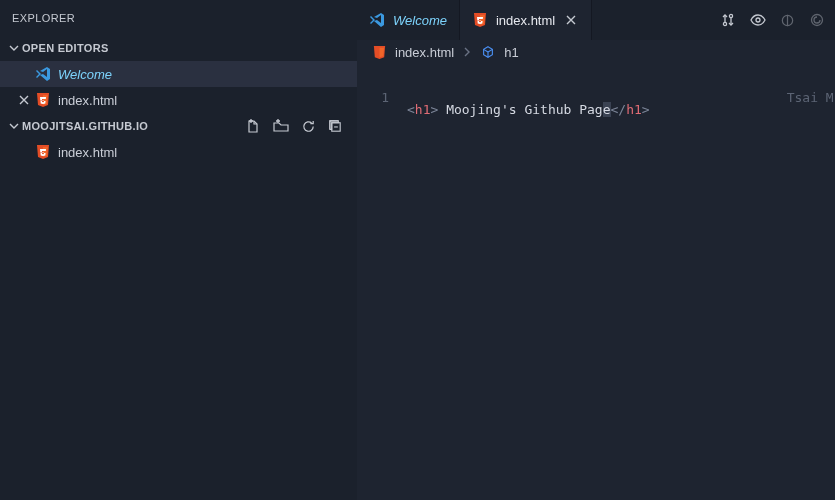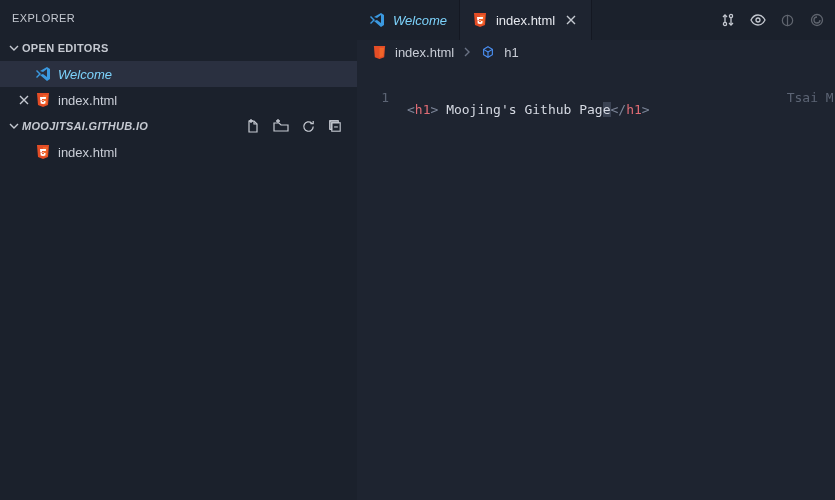--- a/index.html
+++ b/index.html
@@ -21,21 +21,21 @@
   .sb-row {
     display:flex; align-items:center; height:26px; padding-left:34px;
     color:#c9cdd6;
   }
   .sb-row.active { background:#2a3040; }
   .sb-row .ficon { width:18px; height:18px; display:flex; align-items:center; justify-content:center; margin-right:6px;}
   .sb-row .pre { width:16px; display:flex; justify-content:center; margin-left:-18px; margin-right:2px; color:#c5c9d1;}
   .italic { font-style:italic; color:#7dd3fc; }
   .folder-row {
     display:flex; align-items:center; height:26px; padding:0 6px;
-    color:#c5c9d1; font-size:11px; font-weight:700; letter-spacing:.3px;font-style:italic;
+    color:#c5c9d1; font-size:11px; font-weight:700; letter-spacing:.3px;
   }
   .folder-row .chev { width:16px; display:flex; justify-content:center; }
   .folder-row .name { flex:1; white-space:nowrap; overflow:hidden; }
   .folder-row .actions { display:flex; gap:12px; padding-right:8px; color:#c5c9d1; }
   .folder-row .actions span { display:flex; align-items:center; }
   .file-row { display:flex; align-items:center; height:26px; padding-left:34px; color:#c9cdd6; }
   .file-row .ficon { width:18px; height:18px; display:flex; align-items:center; justify-content:center; margin-right:6px; }
 
   
   .main { flex:1; display:flex; flex-direction:column; background:#1e2430; min-width:0; }

